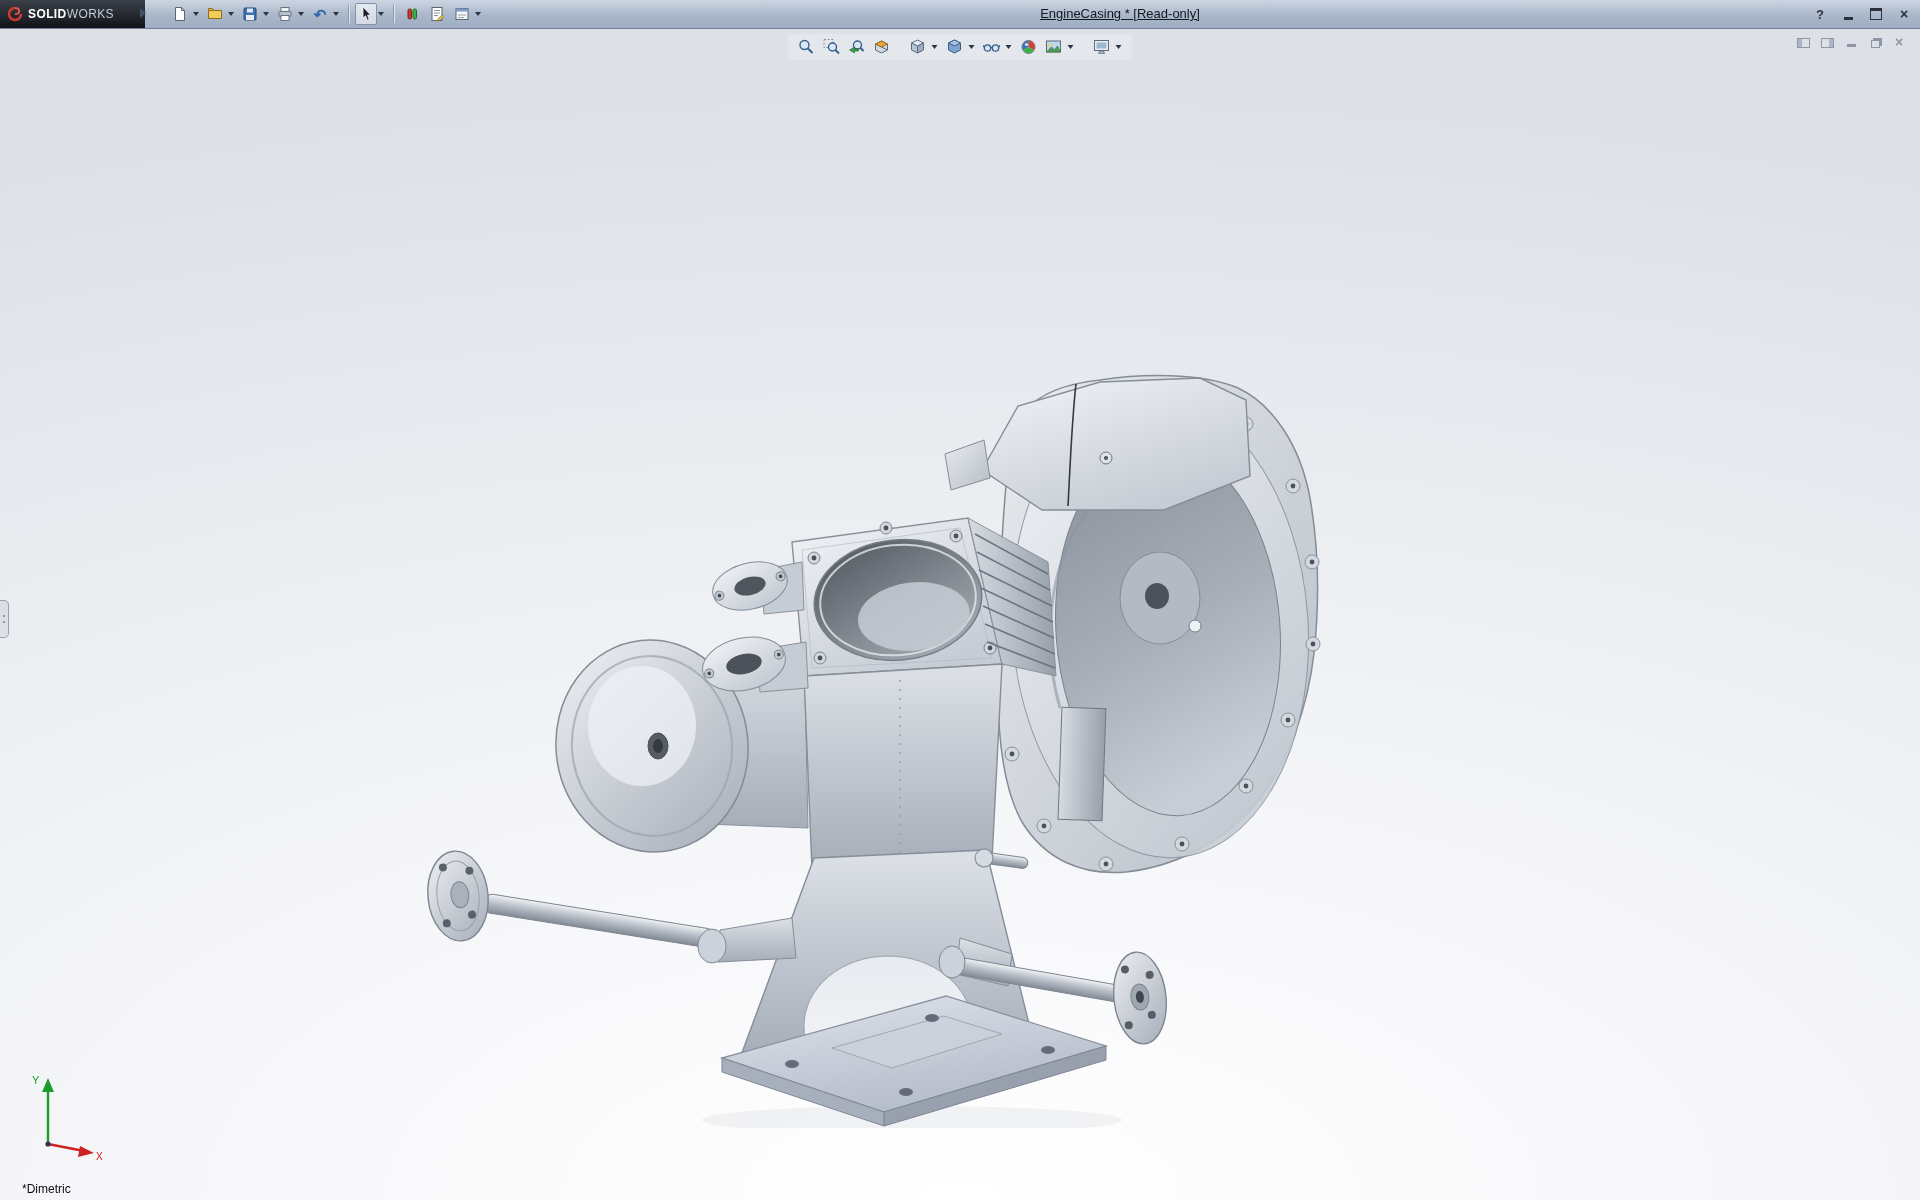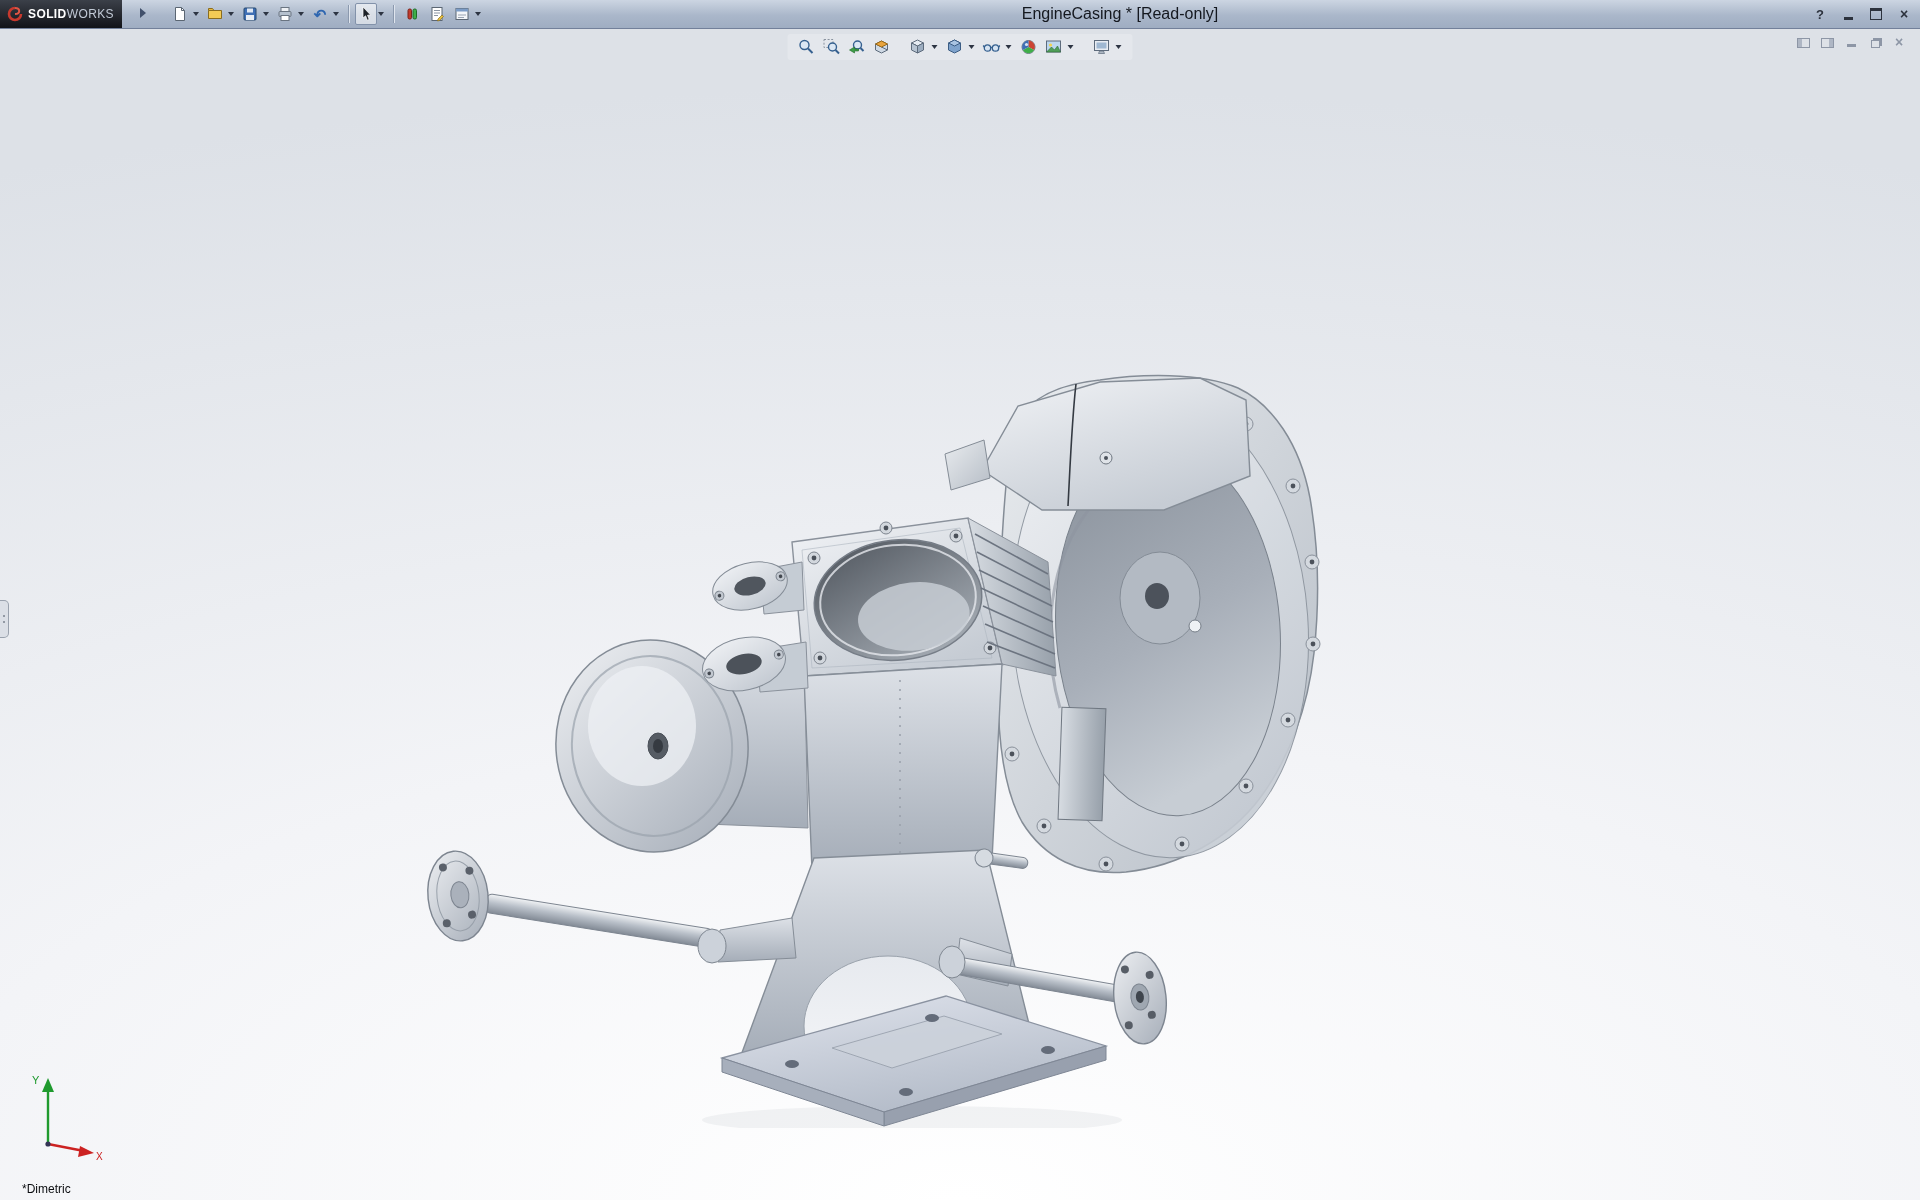--- a/index.html
+++ b/index.html
@@ -3,38 +3,38 @@
 <meta charset="utf-8">
 <style>
   html,body{margin:0;padding:0;}
   body{width:1920px;height:1200px;overflow:hidden;position:relative;
        font-family:"Liberation Sans", sans-serif;background:#fff;-webkit-font-smoothing:antialiased;}
 
   
   .titlebar{position:absolute;top:0;left:0;width:1920px;height:28px;
     background:linear-gradient(#ccd5e2,#aab7ca 55%,#9fadc2);
     border-bottom:1px solid #72809a;z-index:50;}
-  .logo-block{position:absolute;left:0;top:0;height:28px;width:122px;
+  .logo-block{position:absolute;left:0;top:0;height:28px;width:145px;
     background:linear-gradient(#3b4049,#111318);display:flex;align-items:center;
     padding-left:6px;box-sizing:border-box;}
   .logo-text{font-size:12px;letter-spacing:.4px;margin-left:4px;white-space:nowrap;}
   .logo-text b{color:#ffffff;font-weight:bold;}
   .logo-text span{color:#c2cad6;font-weight:normal;}
   .logo-expand{position:absolute;left:140px;top:8px;width:0;height:0;
     border-top:5px solid transparent;border-bottom:5px solid transparent;border-left:6px solid #41506b;}
   .main-toolbar{position:absolute;left:168px;top:2px;height:24px;display:flex;align-items:center;gap:1px;}
   .tb-btn{height:22px;min-width:22px;display:flex;align-items:center;justify-content:center;
     border-radius:2px;padding:0 1px;}
   .tb-btn.pressed{background:rgba(255,255,255,.55);border:1px solid #8292aa;box-sizing:border-box;}
   .dd{width:0;height:0;border-left:3px solid transparent;border-right:3px solid transparent;
     border-top:4px solid #2c3442;margin:0 3px 0 0;align-self:center;}
   .tb-sep{width:1px;height:18px;background:#8b99ae;box-shadow:1px 0 0 #dfe5ee;margin:0 5px;}
   .undo-glyph{font-size:15px;color:#2e66b0;font-weight:bold;line-height:1;}
   .doc-title{position:absolute;left:470px;right:150px;top:0;height:36px;line-height:28px;
-    text-align:center;font-size:16px;color:#14181f;}
+    text-align:center;font-size:13px;color:#14181f;text-decoration:underline;}
   .win-controls{position:absolute;right:8px;top:0;height:28px;display:flex;align-items:center;gap:12px;}
   .wc{display:flex;align-items:center;justify-content:center;width:16px;height:16px;
     color:#2c323d;font-size:13px;font-weight:bold;}
   .glyph-min{display:inline-block;width:9px;height:3px;background:#2c323d;margin-top:9px;}
   .glyph-max{display:inline-block;width:10px;height:8px;border:1px solid #2c323d;border-top-width:3px;}
   .glyph-close{font-size:14px;}
 
   
   .viewport{position:absolute;left:0;top:28px;width:1920px;height:1172px;
     background:radial-gradient(ellipse 130% 95% at 50% 100%, #ffffff 0%, #f3f4f7 42%, #dde1e7 100%);}

